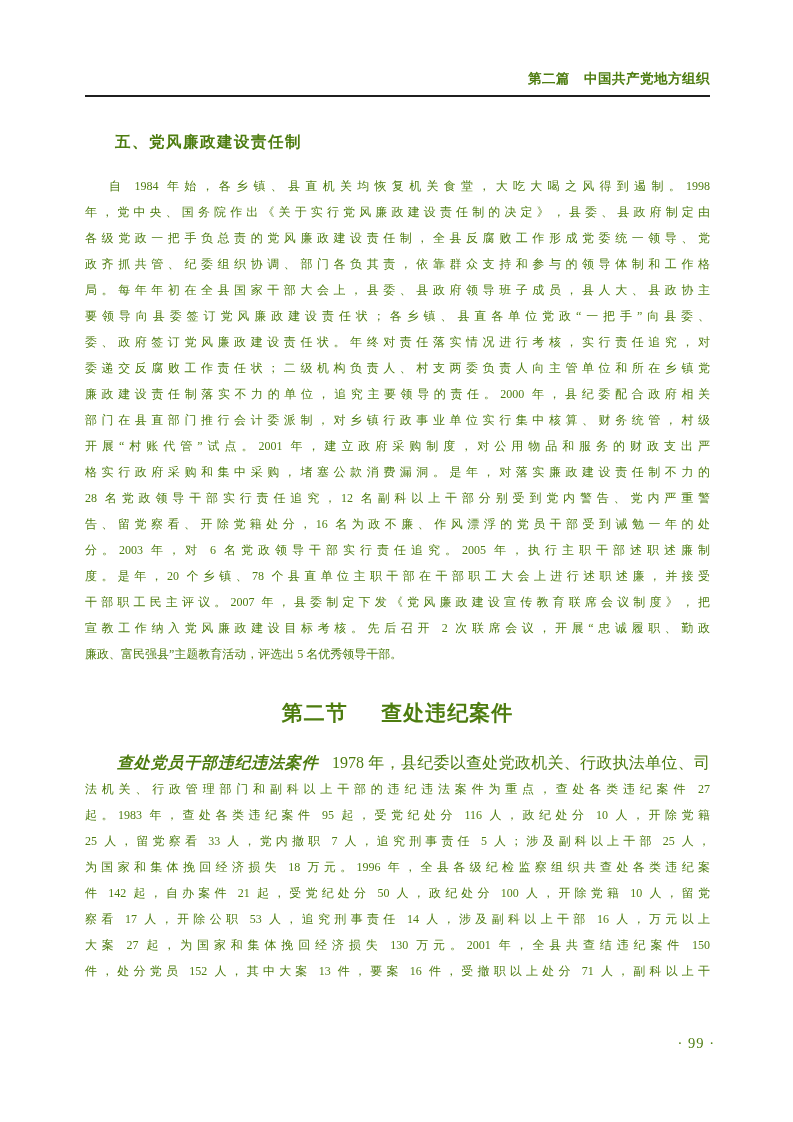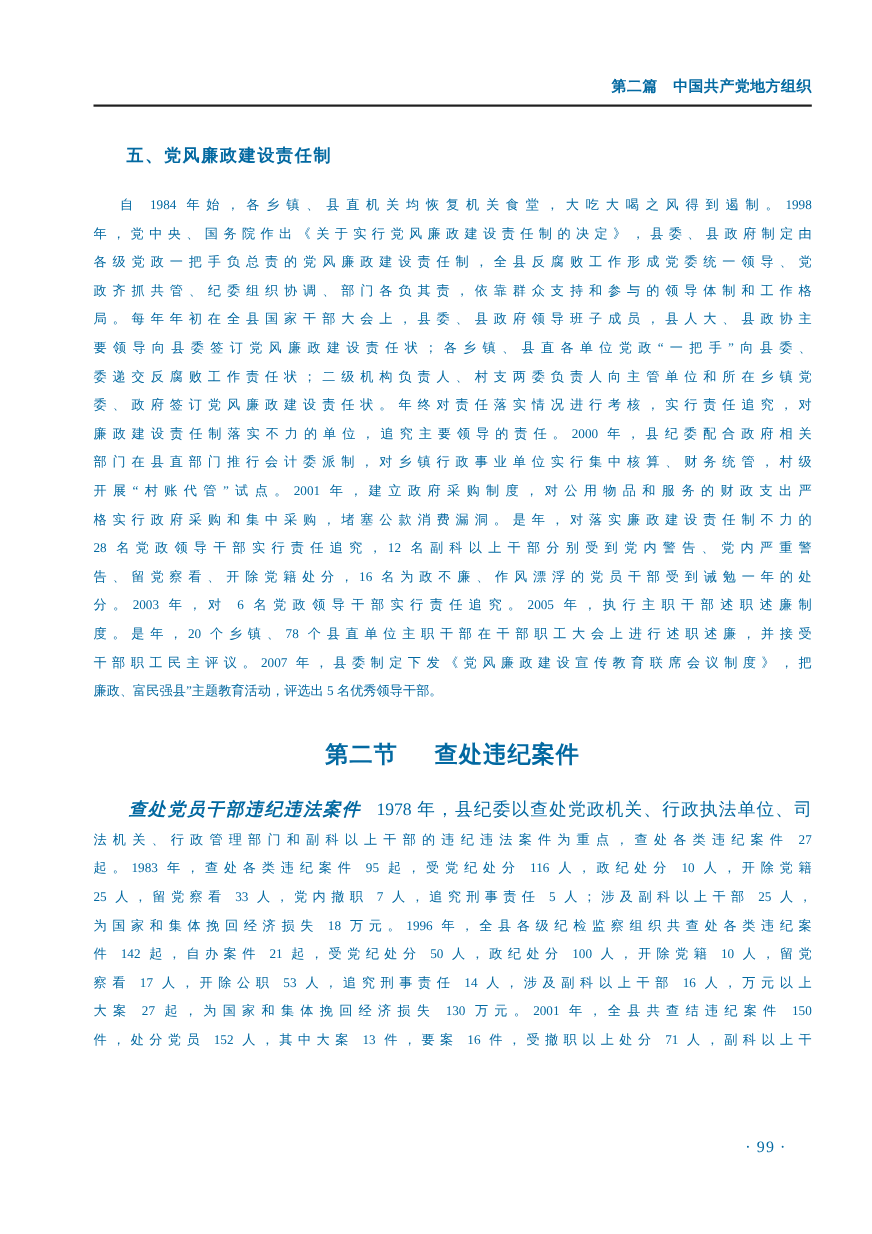--- a/index.html
+++ b/index.html
@@ -3,22 +3,22 @@
 <meta charset="utf-8">
 <style>
   html, body { margin: 0; padding: 0; background: #888; }
   .page {
     position: relative;
     width: 793px;
     height: 1122px;
     margin: 0 auto;
     background: #ffffff;
     box-sizing: border-box;
-    padding: 0 55px 0 85px;
-    color: #0369a1;
+    padding: 0 83px 0 85px;
+    color: #4d7c0f;
     font-family: "Liberation Serif", "DejaVu Serif", serif;
     overflow: hidden;
   }
   .header {
     padding-top: 72px;
     text-align: right;
     font-family: "Liberation Sans", "DejaVu Sans", sans-serif;
     font-weight: bold;
     font-size: 13.5px;
     letter-spacing: 0.5px;
@@ -98,31 +98,32 @@
 
   <div class="sec1-heading">五、党风廉政建设责任制</div>
 
   <div class="para para1">
       <div class="line">自 1984 年始，各乡镇、县直机关均恢复机关食堂，大吃大喝之风得到遏制。1998</div>
       <div class="line">年，党中央、国务院作出《关于实行党风廉政建设责任制的决定》，县委、县政府制定由</div>
       <div class="line">各级党政一把手负总责的党风廉政建设责任制，全县反腐败工作形成党委统一领导、党</div>
       <div class="line">政齐抓共管、纪委组织协调、部门各负其责，依靠群众支持和参与的领导体制和工作格</div>
       <div class="line">局。每年年初在全县国家干部大会上，县委、县政府领导班子成员，县人大、县政协主</div>
       <div class="line">要领导向县委签订党风廉政建设责任状；各乡镇、县直各单位党政“一把手”向县委、</div>
+      <div class="line">委、政府签订党风廉政建设责任状。年终对责任落实情况进行考核，实行责任追究，对</div>
       <div class="line">委递交反腐败工作责任状；二级机构负责人、村支两委负责人向主管单位和所在乡镇党</div>
-      <div class="line">委、政府签订党风廉政建设责任状。年终对责任落实情况进行考核，实行责任追究，对</div>
       <div class="line">廉政建设责任制落实不力的单位，追究主要领导的责任。2000 年，县纪委配合政府相关</div>
       <div class="line">部门在县直部门推行会计委派制，对乡镇行政事业单位实行集中核算、财务统管，村级</div>
       <div class="line">开展“村账代管”试点。2001 年，建立政府采购制度，对公用物品和服务的财政支出严</div>
       <div class="line">格实行政府采购和集中采购，堵塞公款消费漏洞。是年，对落实廉政建设责任制不力的</div>
       <div class="line">28 名党政领导干部实行责任追究，12 名副科以上干部分别受到党内警告、党内严重警</div>
       <div class="line">告、留党察看、开除党籍处分，16 名为政不廉、作风漂浮的党员干部受到诫勉一年的处</div>
       <div class="line">分。2003 年，对 6 名党政领导干部实行责任追究。2005 年，执行主职干部述职述廉制</div>
       <div class="line">度。是年，20 个乡镇、78 个县直单位主职干部在干部职工大会上进行述职述廉，并接受</div>
       <div class="line">干部职工民主评议。2007 年，县委制定下发《党风廉政建设宣传教育联席会议制度》，把</div>
+      <div class="line">宣教工作纳入党风廉政建设目标考核。先后召开 2 次联席会议，开展“忠诚履职、勤政</div>
       <div class="line">廉政、富民强县”主题教育活动，评选出 5 名优秀领导干部。</div>
     </div>
 
   <div class="sec2-title">
     <span>第二节</span><span class="title-gap"></span><span>查处违纪案件</span>
   </div>
 
   <div class="para2">
     <div class="para2-first-line">
       <span class="lead-in">查处党员干部违纪违法案件</span><span>1978 年，县纪委以查处党政机关、行政执法单位、司</span>

